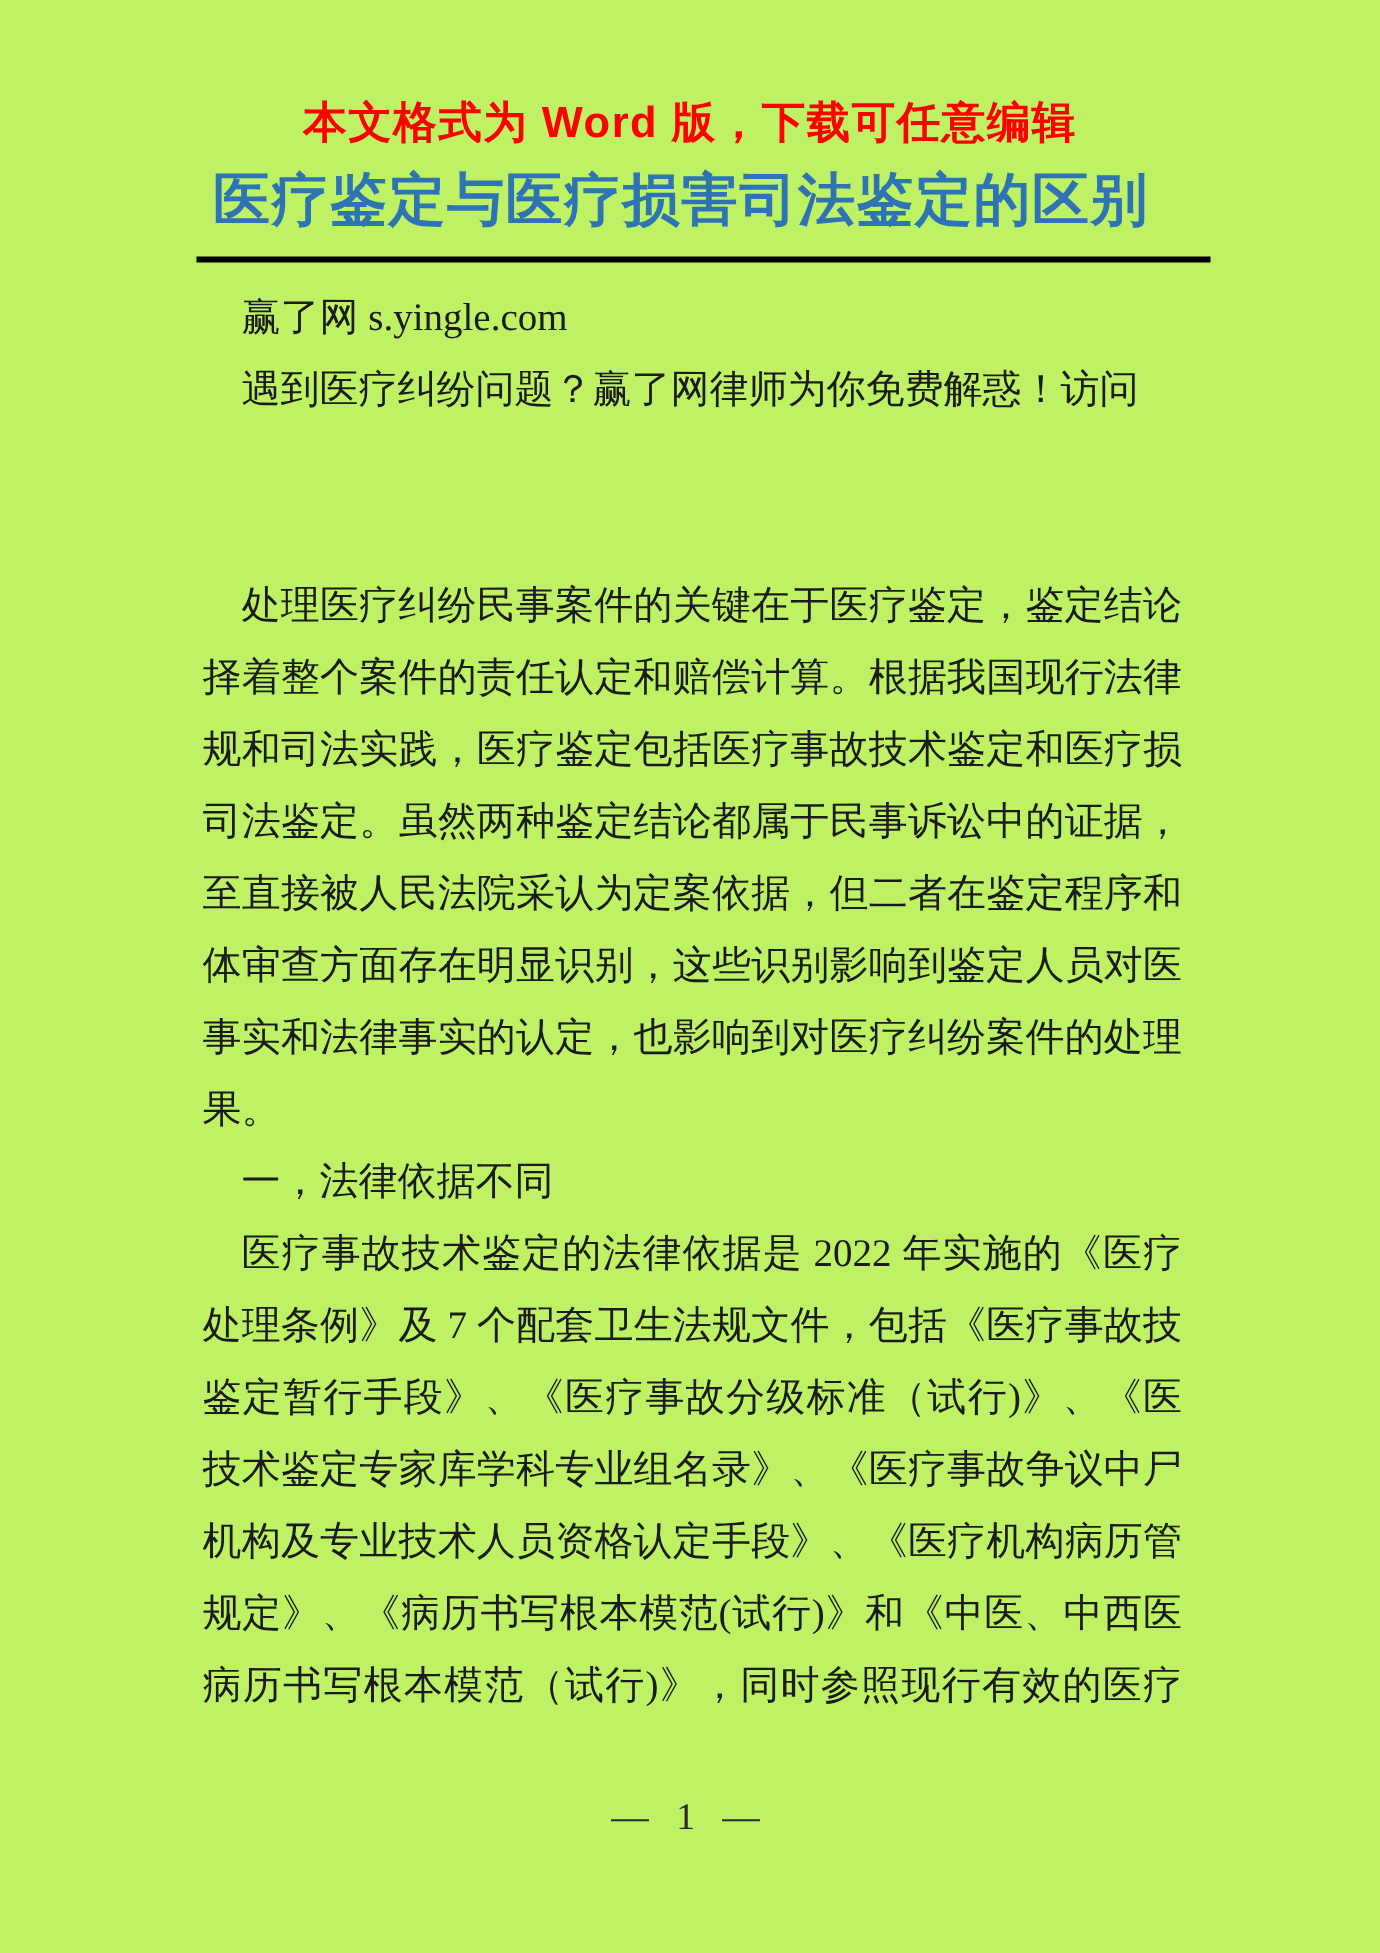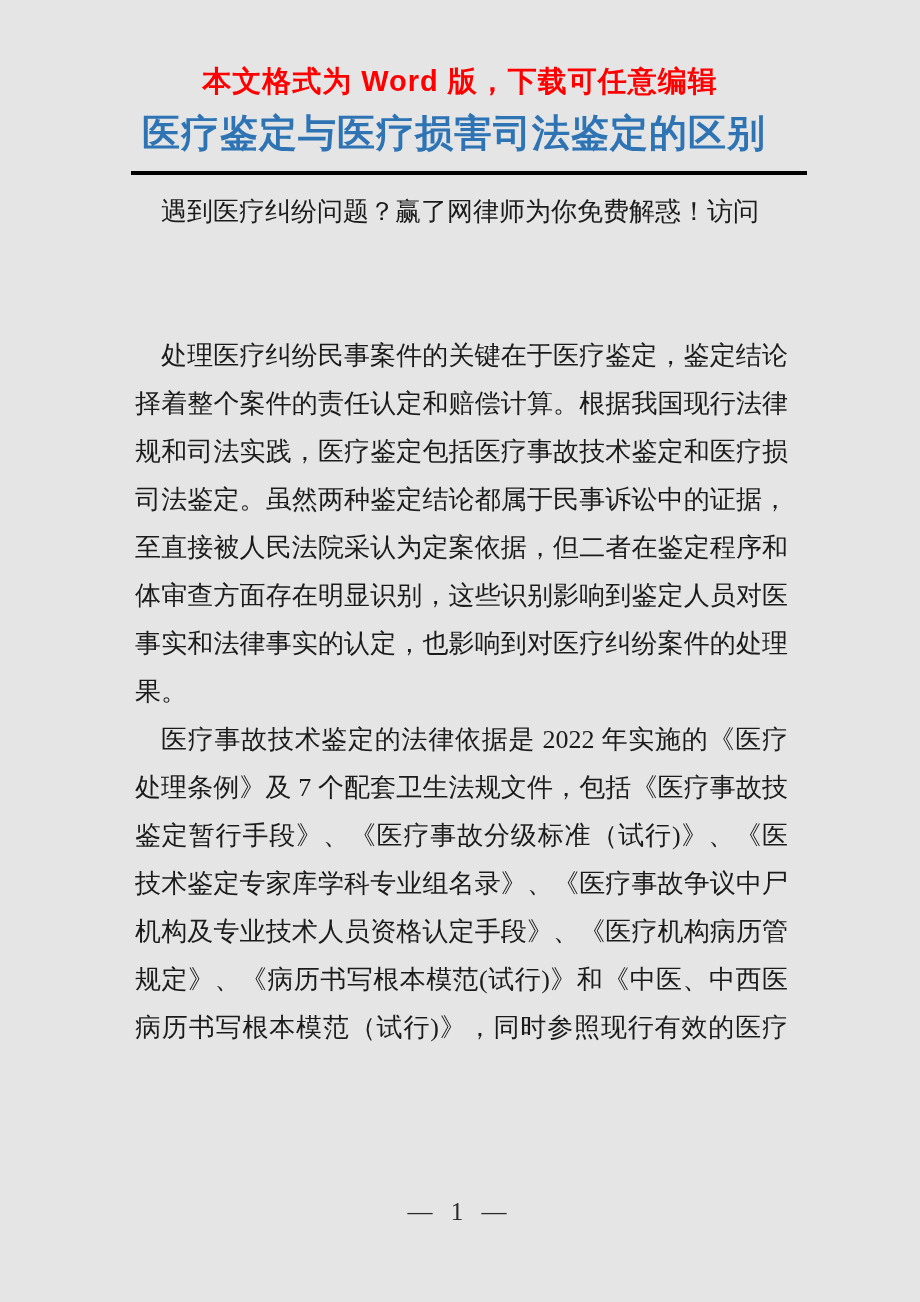--- a/index.html
+++ b/index.html
@@ -4,21 +4,21 @@
 <style>
   html, body {
     margin: 0;
     padding: 0;
     background: #ffffff;
   }
   .page {
     position: relative;
     width: 920px;
     height: 1302px;
-    background: #e5e5e5;
+    background: #bef264;
     overflow: hidden;
     font-family: "Liberation Serif", "DejaVu Serif", serif;
     color: #1b1b1b;
   }
   .notice {
     position: absolute;
     top: 62px;
     left: 0;
     right: 0;
     text-align: center;
@@ -84,32 +84,34 @@
 
 <div class="page" style="--notice-color: #ff0000; --title-color: #2e74b5; color: rgb(27, 27, 27);">
 
   <div class="notice">本文格式为 Word 版，下载可任意编辑</div>
 
   <div class="doc-title">医疗鉴定与医疗损害司法鉴定的区别</div>
 
   <div class="divider"></div>
 
   <div class="content">
+    <div class="iline indent">赢了网 s.yingle.com</div>
     <div class="iline indent">遇到医疗纠纷问题？赢了网律师为你免费解惑！访问&gt;&gt;</div>
     <div class="gap"></div>
     <div class="gap"></div>
     <div id="body-lines">
         <div class="bline indent fill">处理医疗纠纷民事案件的关键在于医疗鉴定，鉴定结论抉</div>
         <div class="bline fill">择着整个案件的责任认定和赔偿计算。根据我国现行法律法</div>
         <div class="bline fill">规和司法实践，医疗鉴定包括医疗事故技术鉴定和医疗损害</div>
         <div class="bline fill">司法鉴定。虽然两种鉴定结论都属于民事诉讼中的证据，甚</div>
         <div class="bline fill">至直接被人民法院采认为定案依据，但二者在鉴定程序和实</div>
         <div class="bline fill">体审查方面存在明显识别，这些识别影响到鉴定人员对医学</div>
         <div class="bline fill">事实和法律事实的认定，也影响到对医疗纠纷案件的处理结</div>
         <div class="bline">果。</div>
+        <div class="bline indent">一，法律依据不同</div>
         <div class="bline indent fill">医疗事故技术鉴定的法律依据是 2022 年实施的《医疗事故</div>
         <div class="bline fill">处理条例》及 7 个配套卫生法规文件，包括《医疗事故技术</div>
         <div class="bline fill">鉴定暂行手段》、《医疗事故分级标准（试行)》、《医疗事故</div>
         <div class="bline fill">技术鉴定专家库学科专业组名录》、《医疗事故争议中尸检</div>
         <div class="bline fill">机构及专业技术人员资格认定手段》、《医疗机构病历管理</div>
         <div class="bline fill">规定》、《病历书写根本模范(试行)》和《中医、中西医结合</div>
         <div class="bline fill">病历书写根本模范（试行)》，同时参照现行有效的医疗卫生</div>
       </div>
   </div>
 

